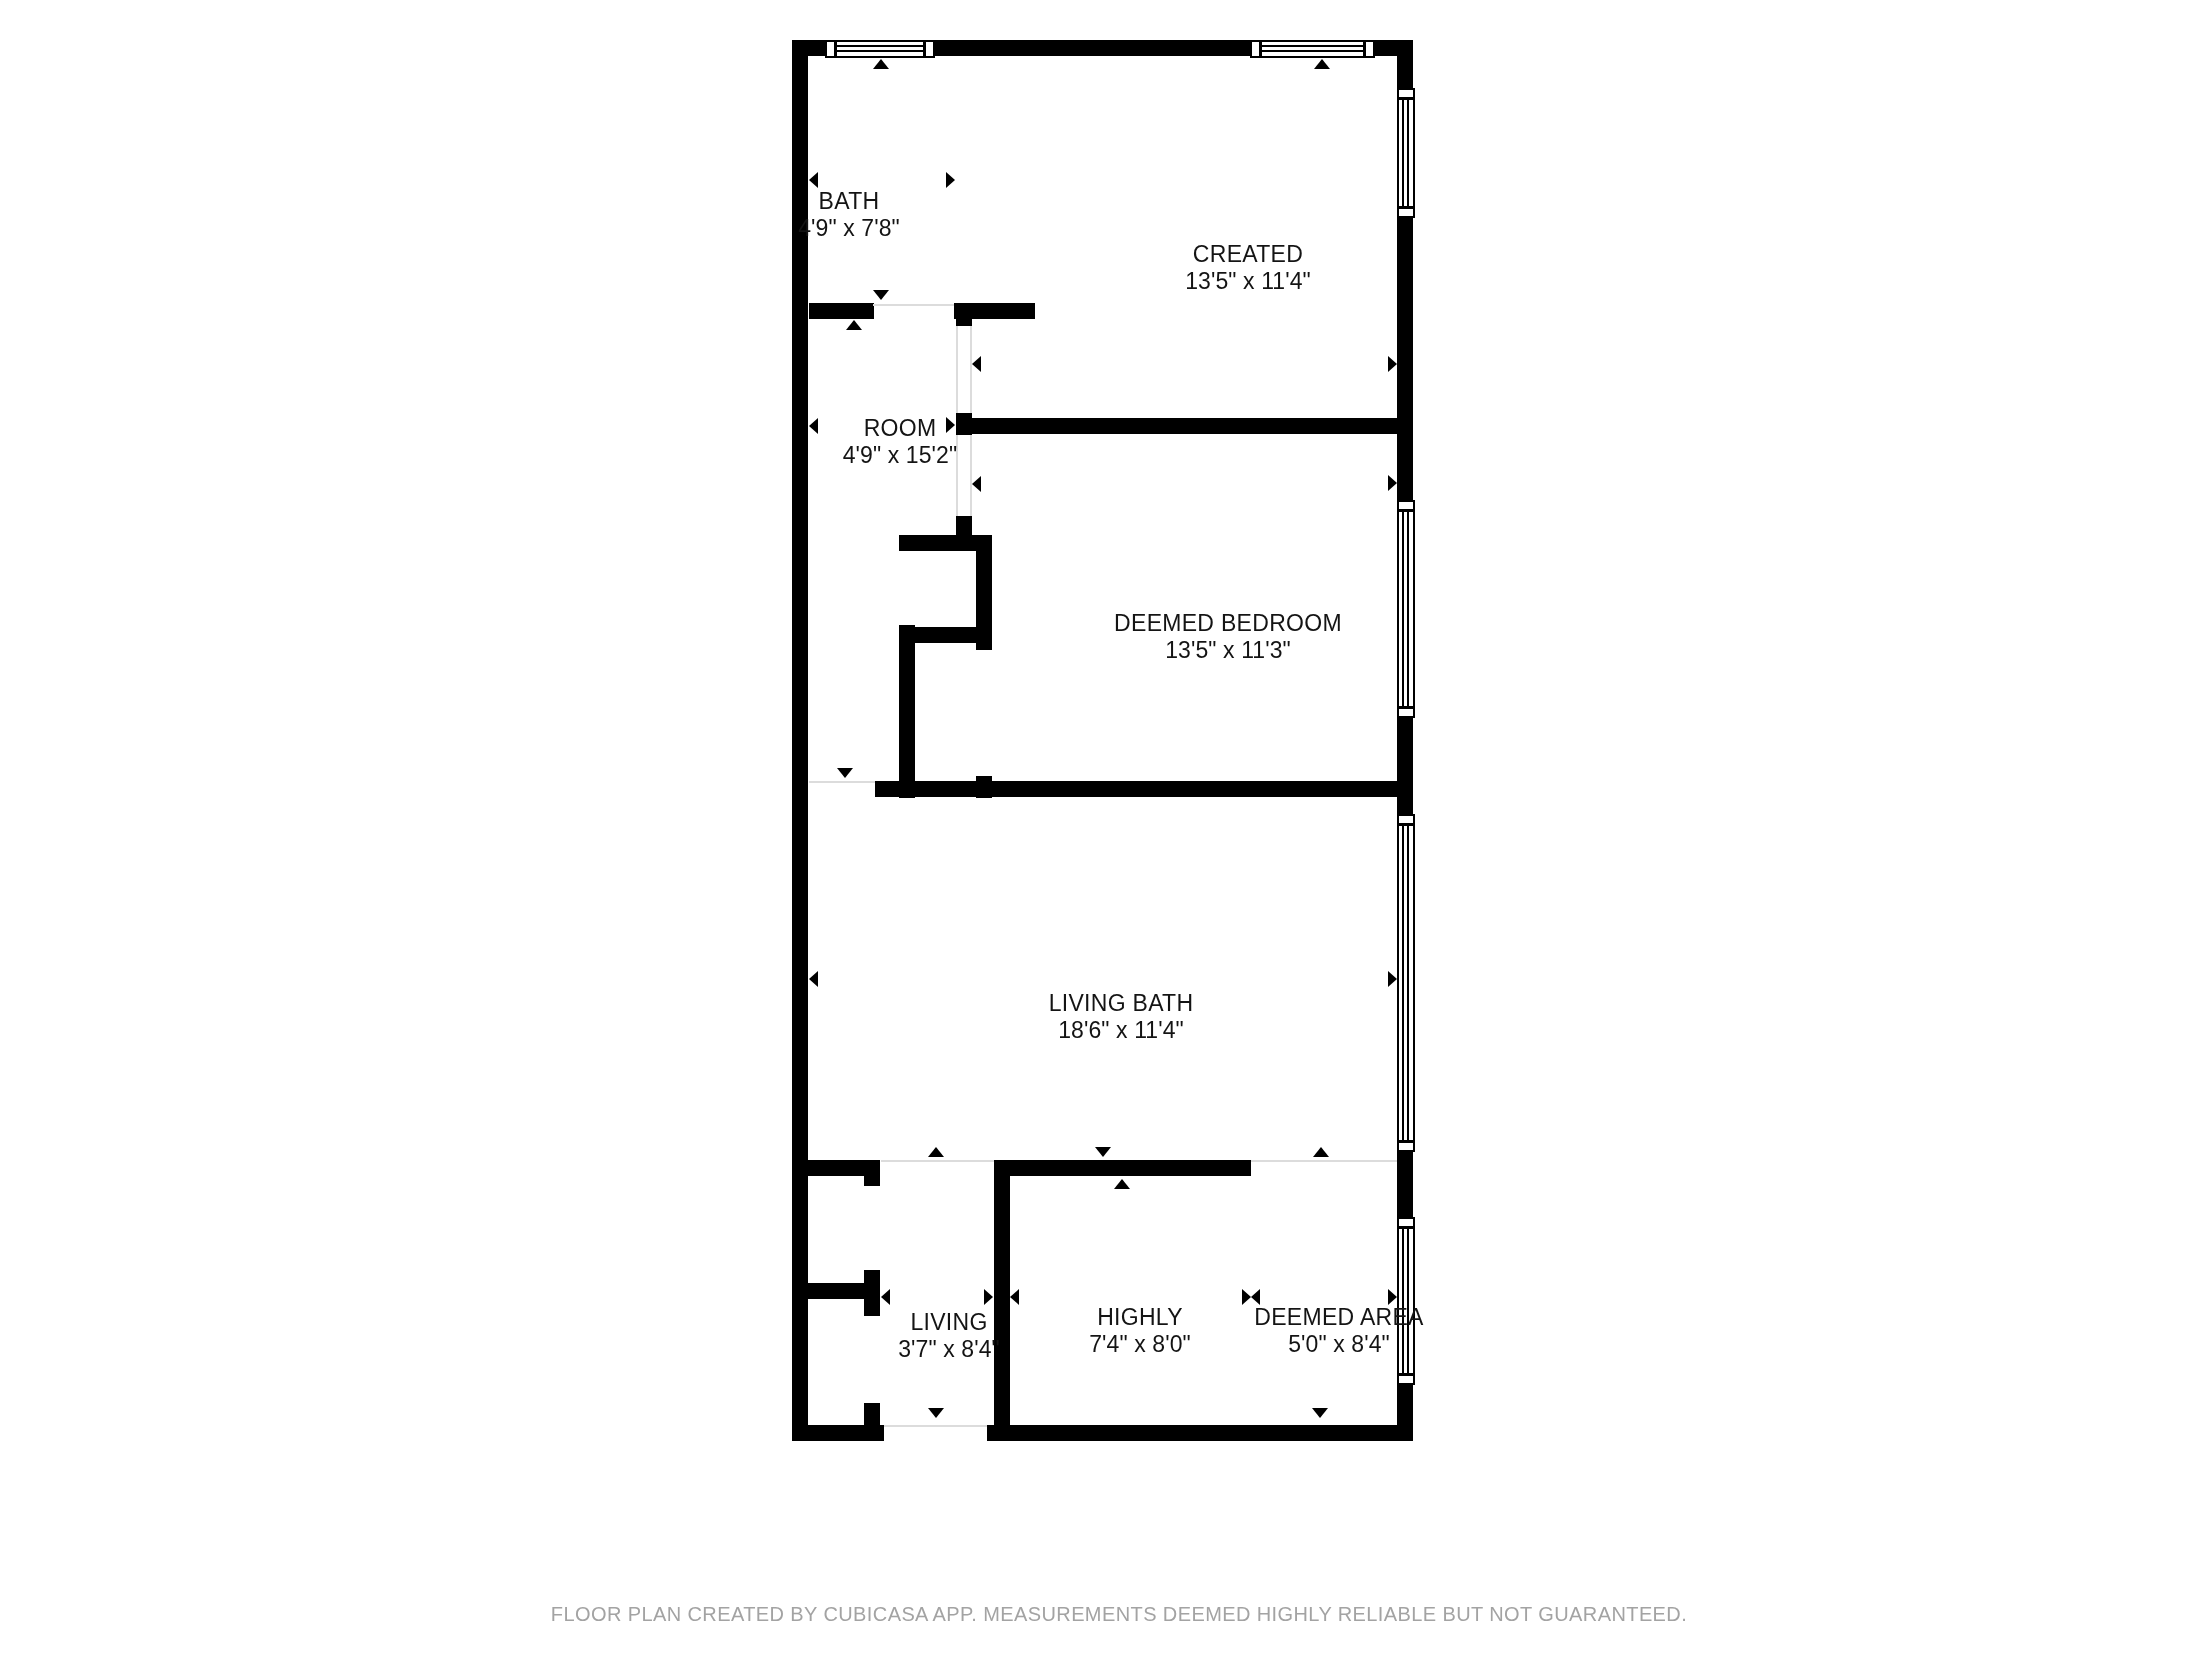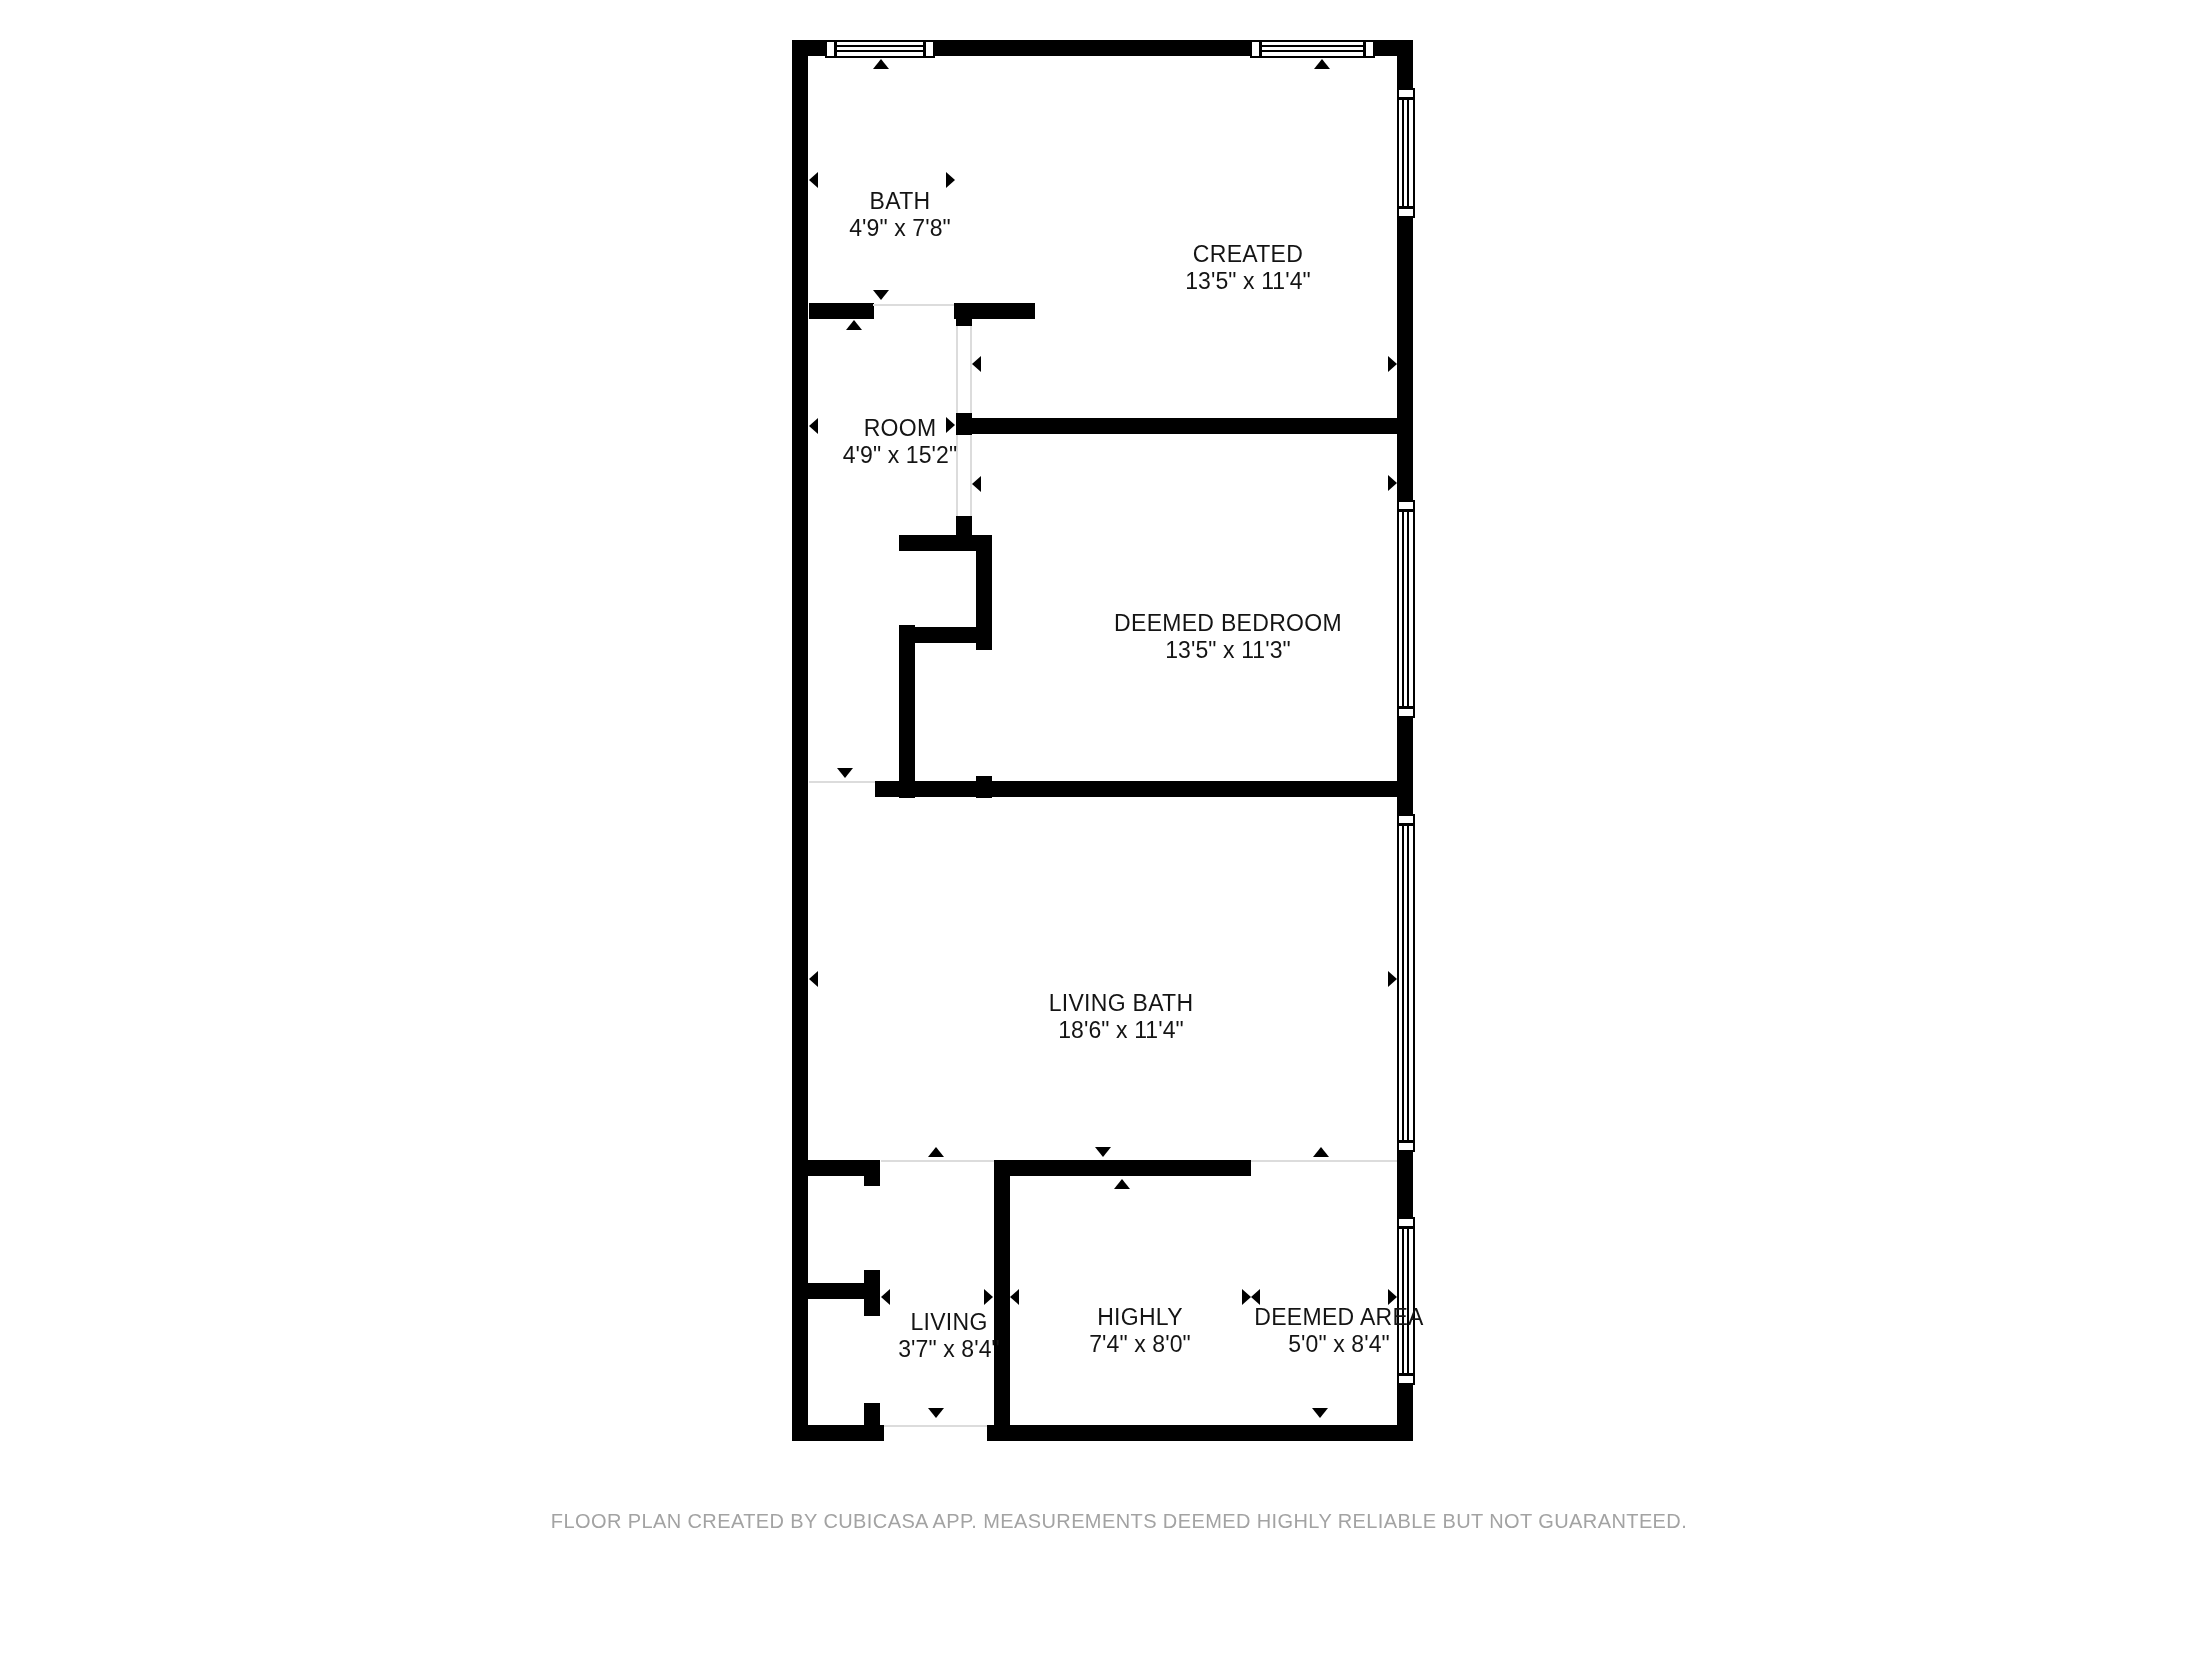--- a/index.html
+++ b/index.html
@@ -16,21 +16,21 @@
   .window .glass-h{position:absolute;left:8.8px;right:8.8px;top:50%;height:6.6px;margin-top:-3.7px;
       border-top:2.2px solid #000;border-bottom:2.2px solid #000;box-sizing:border-box;}
   .tri{position:absolute;width:0;height:0;}
   .tri-up{border-left:8.8px solid transparent;border-right:8.8px solid transparent;border-bottom:10.3px solid #000;}
   .tri-down{border-left:8.8px solid transparent;border-right:8.8px solid transparent;border-top:10.3px solid #000;}
   .tri-left{border-top:8px solid transparent;border-bottom:8px solid transparent;border-right:9.6px solid #000;}
   .tri-right{border-top:8px solid transparent;border-bottom:8px solid transparent;border-left:9.6px solid #000;}
   .room-label{position:absolute;transform:translate(-50%,-50%);text-align:center;
       font-size:23px;line-height:27px;color:#141414;letter-spacing:0.3px;white-space:nowrap;}
   .room-label .dims{letter-spacing:0.1px;}
-  #footer-text{position:absolute;left:1119px;top:1521px;transform:translate(-50%,-50%);
+  #footer-text{position:absolute;left:1119px;top:1614px;transform:translate(-50%,-50%);
       font-size:20px;color:#a3a3a3;letter-spacing:0.4px;white-space:nowrap;}
 </style>
 </head>
 <body>
 
 <div id="plan">
 
   <div class="wall" style="left:792px;top:40px;width:16px;height:1401px;"></div>
   <div class="wall" style="left:792px;top:40px;width:621px;height:16px;"></div>
   <div class="wall" style="left:1397px;top:40px;width:16px;height:1401px;"></div>
@@ -122,21 +122,21 @@
   <div class="tri tri-down" style="left:873px;top:290px;"></div>
   <div class="tri tri-up" style="left:846px;top:320px;"></div>
   <div class="tri tri-down" style="left:837px;top:768px;"></div>
   <div class="tri tri-up" style="left:928px;top:1147px;"></div>
   <div class="tri tri-down" style="left:1095px;top:1147px;"></div>
   <div class="tri tri-up" style="left:1114px;top:1179px;"></div>
   <div class="tri tri-up" style="left:1313px;top:1147px;"></div>
   <div class="tri tri-down" style="left:928px;top:1408px;"></div>
   <div class="tri tri-down" style="left:1312px;top:1408px;"></div>
 
-  <div class="room-label" style="left:900px;top:215px;">
+  <div class="room-label" style="left:849px;top:215px;">
     <div>BATH</div>
     <div class="dims">4'9" x 7'8"</div>
   </div>
   <div class="room-label" style="left:1248px;top:268px;">
     <div>CREATED</div>
     <div class="dims">13'5" x 11'4"</div>
   </div>
   <div class="room-label" style="left:900px;top:442px;">
     <div>ROOM</div>
     <div class="dims">4'9" x 15'2"</div>

